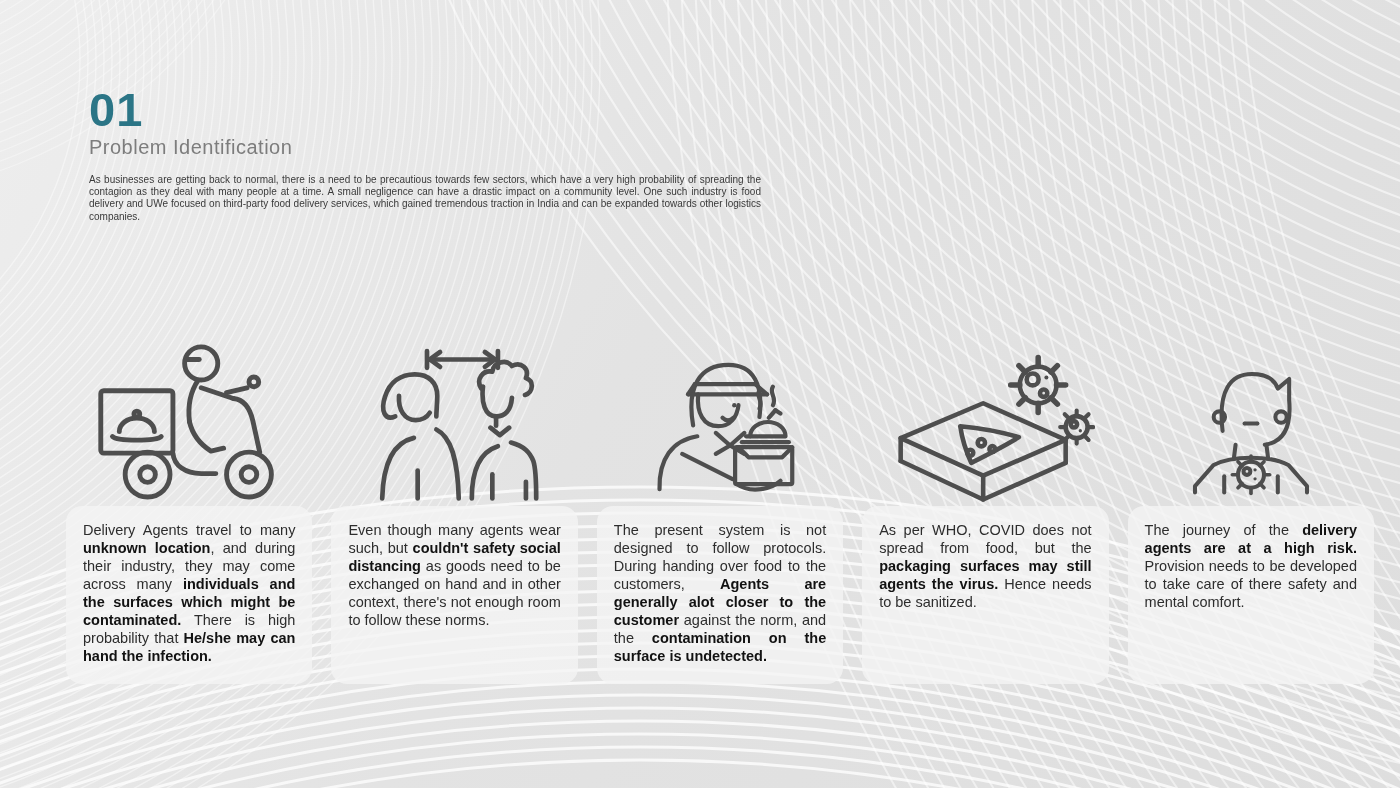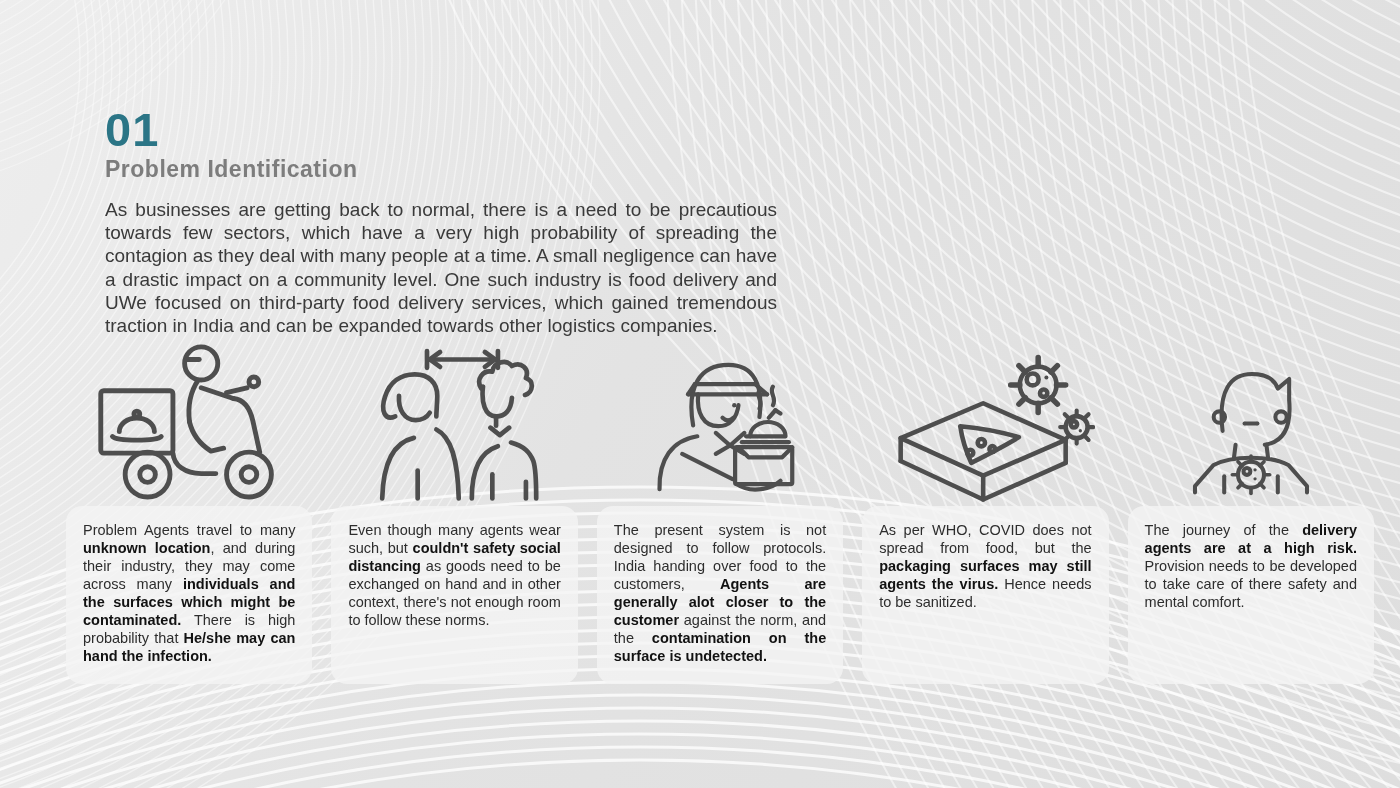--- a/index.html
+++ b/index.html
@@ -2,24 +2,24 @@
 <html><head>
 <meta charset="utf-8">
 <style>
   html,body{margin:0;padding:0;background:#b9b9b9;}
   .slide{
     position:relative;width:1400px;height:788px;overflow:hidden;
     background:linear-gradient(120deg,#eeeeee 0%,#e3e3e3 45%,#dedede 100%);
     font-family:"Liberation Sans",sans-serif;
   }
   #bg{position:absolute;left:0;top:0;width:1400px;height:788px;}
-  .header{position:absolute;left:105px;top:86px;width:672px;margin-top:20px;}
+  .header{position:absolute;left:89px;top:86px;width:672px;}
   .num{font-size:47px;font-weight:bold;color:#2b7586;line-height:1;letter-spacing:1px;}
-  .title{font-size:23px;font-weight:bold;color:#7d7d7d;margin:3px 0 0;letter-spacing:.5px;}
-  .intro{margin:15px 0 0;font-size:19px;line-height:1.22;color:#3a3a3a;text-align:justify;}
+  .title{font-size:20px;font-weight:normal;color:#7d7d7d;margin:3px 0 0;letter-spacing:.5px;}
+  .intro{margin:15px 0 0;font-size:10px;line-height:1.22;color:#3a3a3a;text-align:justify;}
   .columns{position:absolute;left:66px;top:300px;width:1308px;
     display:grid;grid-template-columns:repeat(5,1fr);column-gap:19px;}
   .col{display:flex;flex-direction:column;}
   .icon-box{height:206px;display:flex;align-items:flex-end;justify-content:center;}
   .card{height:178px;background:rgba(244,244,244,.8);border-radius:16px;
     padding:16px 17px;box-sizing:border-box;overflow:hidden;}
   .card-text{margin:0;font-size:14.5px;line-height:1.24;color:#2d2d2d;text-align:justify;}
   .card-text .b{font-weight:bold;color:#121212;}
   svg.icon{fill:none;stroke:#4e4e4e;stroke-width:5;stroke-linecap:round;stroke-linejoin:round;}
   svg.icon .f{fill:#4e4e4e;stroke:none;}
@@ -265,21 +265,21 @@
           <path d="M109 51c-8 12 -11 27 -9 43"></path>
           <path d="M112 59l33 11"></path>
           <path d="M100 94c3 13 11 23 22 30l13 -3"></path>
           <path d="M83 126c1 13 13 21 29 21h15"></path>
           <path d="M145 70c11 1 17 10 20 23l7 32"></path>
           <path d="M138 64l21 -5"></path>
           <circle cx="166" cy="53" r="5"></circle>
         </svg>
       </div>
       <div class="card">
-        <p class="card-text"><span>Problem Agents travel to many </span><span class="b">unknown location</span><span>, and during their industry, they may come across many </span><span class="b">individuals and the surfaces which might be contaminated.</span><span> There is high probability that </span><span class="b">He/she may can hand the infection.</span></p>
+        <p class="card-text"><span>Delivery Agents travel to many </span><span class="b">unknown location</span><span>, and during their industry, they may come across many </span><span class="b">individuals and the surfaces which might be contaminated.</span><span> There is high probability that </span><span class="b">He/she may can hand the infection.</span></p>
       </div>
     </div>
 
     <div class="col">
       <div class="icon-box">
         <svg class="icon" width="190" height="168" viewBox="0 0 200 180">
           <path d="M70 14v18"></path>
             <path d="M146 14v18"></path>
             <path d="M72 23h72"></path>
           <path d="M84 15l-11 8 11 8"></path>
@@ -325,21 +325,21 @@
             <path d="M131 107h46"></path>
           <path d="M136 107a21 17 0 0 1 42 0"></path>
           <path d="M158 85l8 -9"></path>
             <path d="M166 76l6 4"></path>
           <path d="M147 52c-5 8 5 12 0 22"></path>
             <path d="M163 48c-5 8 5 12 0 22"></path>
           <path d="M120 164c14 10 38 8 52 -4"></path>
         </svg>
       </div>
       <div class="card">
-        <p class="card-text"><span>The present system is not designed to follow protocols. India handing over food to the customers, </span><span class="b">Agents are generally alot closer to the customer</span><span> against the norm, and the </span><span class="b">contamination on the surface is undetected.</span></p>
+        <p class="card-text"><span>The present system is not designed to follow protocols. During handing over food to the customers, </span><span class="b">Agents are generally alot closer to the customer</span><span> against the norm, and the </span><span class="b">contamination on the surface is undetected.</span></p>
       </div>
     </div>
 
     <div class="col">
       <div class="icon-box">
         <svg class="icon" width="220" height="156" viewBox="0 0 240 170">
           <path d="M28 96L118 58L208 98L118 137Z"></path>
           <path d="M28 96v25"></path>
             <path d="M118 137v26"></path>
             <path d="M208 98v25"></path>

